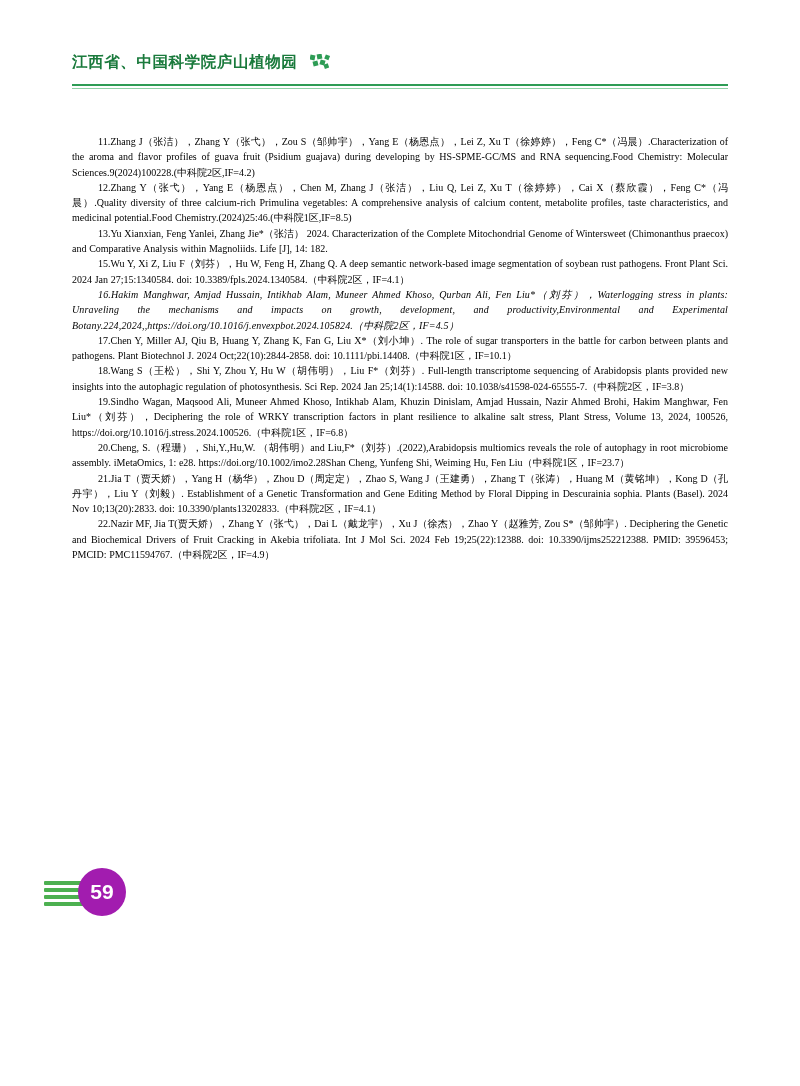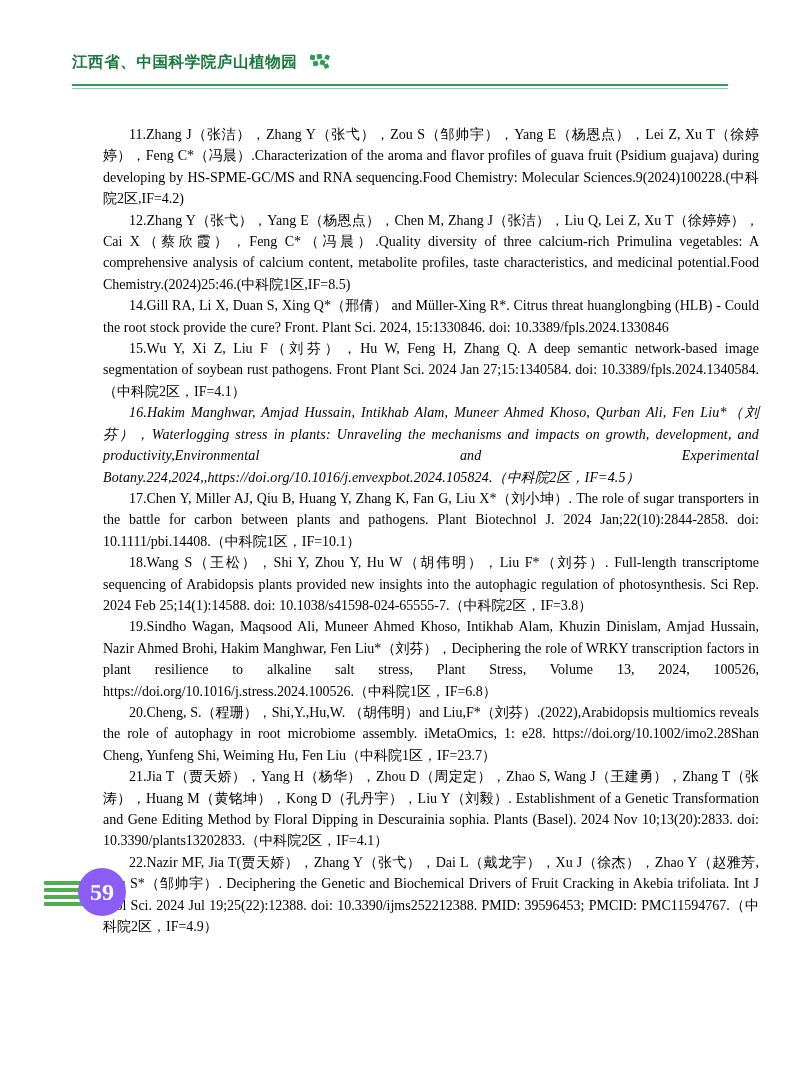--- a/index.html
+++ b/index.html
@@ -59,28 +59,27 @@
     top: 36px;
     left: 0;
     right: 0;
     height: 1px;
     background: #8fd0a5;
   }
 
   
   .content {
     position: absolute;
-    top: 124px;
+    top: 134px;
     left: 72px;
     width: 656px;
-    font-size: 14px;
+    font-size: 10px;
     line-height: 1.53;
     text-align: justify;
     text-justify: inter-ideograph;
-    margin-left: 31px;
   }
   .entry {
     margin: 0 0 0 0;
     text-indent: 26px;
     text-align: justify;
     text-justify: inter-ideograph;
     word-spacing: 0.2px;
   }
   .entry.spaced-wide {
     letter-spacing: 0.15px;
@@ -113,24 +112,24 @@
   .footer-bars i:nth-child(2) { width: 50px; }
   .footer-bars i:nth-child(3) { width: 40px; }
   .footer-bars i:nth-child(4) { width: 46px; }
   .page-number {
     position: absolute;
     left: 34px;
     top: 0;
     width: 48px;
     height: 48px;
     border-radius: 50%;
-    background: #8b5cf6;
+    background: #a21caf;
     color: #ffffff;
-    font-family: Liberation Serif, serif;
-    font-size: 24px;
+    font-family: Liberation Sans, sans-serif;
+    font-size: 21px;
     font-weight: bold;
     display: flex;
     align-items: center;
     justify-content: center;
   }
 </style>
 </head>
 <body>
 
 <div class="page">
@@ -149,29 +148,29 @@
         </g>
       </svg>
     </span>
     <div class="header-rule"></div>
     <div class="header-rule-thin"></div>
   </div>
 
   <div class="content">
     <p class="entry">11.Zhang J（张洁），Zhang Y（张弋），Zou S（邹帅宇），Yang E（杨恩点），Lei Z, Xu T（徐婷婷），Feng C*（冯晨）.Characterization of the aroma and flavor profiles of guava fruit (Psidium guajava) during developing by HS-SPME-GC/MS and RNA sequencing.Food Chemistry: Molecular Sciences.9(2024)100228.(中科院2区,IF=4.2)</p>
     <p class="entry">12.Zhang Y（张弋），Yang E（杨恩点），Chen M, Zhang J（张洁），Liu Q, Lei Z, Xu T（徐婷婷），Cai X（蔡欣霞），Feng C*（冯晨）.Quality diversity of three calcium-rich Primulina vegetables: A comprehensive analysis of calcium content, metabolite profiles, taste characteristics, and medicinal potential.Food Chemistry.(2024)25:46.(中科院1区,IF=8.5)</p>
-    <p class="entry">14.Gill RA, Li X, Duan S, Xing Q*（邢倩） and Müller-Xing R*. Citrus threat huanglongbing (HLB) - Could the root stock provide the cure? Front. Plant Sci. 2024, 15:1330846. doi: 10.3389/fpls.2024.1330846</p>
+    <p class="entry">13.Yu Xianxian, Feng Yanlei, Zhang Jie*（张洁） 2024. Characterization of the Complete Mitochondrial Genome of Wintersweet (Chimonanthus praecox) and Comparative Analysis within Magnoliids. Life [J], 14: 182.</p>
     <p class="entry">15.Wu Y, Xi Z, Liu F（刘芬），Hu W, Feng H, Zhang Q. A deep semantic network-based image segmentation of soybean rust pathogens. Front Plant Sci. 2024 Jan 27;15:1340584. doi: 10.3389/fpls.2024.1340584.（中科院2区，IF=4.1）</p>
     <p class="entry spaced-wide">16.Hakim Manghwar, Amjad Hussain, Intikhab Alam, Muneer Ahmed Khoso, Qurban Ali, Fen Liu*（刘芬），Waterlogging stress in plants: Unraveling the mechanisms and impacts on growth, development, and productivity,Environmental and Experimental Botany.224,2024,,https://doi.org/10.1016/j.envexpbot.2024.105824.（中科院2区，IF=4.5）</p>
-    <p class="entry">17.Chen Y, Miller AJ, Qiu B, Huang Y, Zhang K, Fan G, Liu X*（刘小坤）. The role of sugar transporters in the battle for carbon between plants and pathogens. Plant Biotechnol J. 2024 Jan;22(10):2844-2858. doi: 10.1111/pbi.14408.（中科院1区，IF=10.1）</p>
-    <p class="entry">18.Wang S（王松），Shi Y, Zhou Y, Hu W（胡伟明），Liu F*（刘芬）. Full-length transcriptome sequencing of Arabidopsis plants provided new insights into the autophagic regulation of photosynthesis. Sci Rep. 2024 Feb 25;14(1):14588. doi: 10.1038/s41598-024-65555-7.（中科院2区，IF=3.8）</p>
+    <p class="entry">17.Chen Y, Miller AJ, Qiu B, Huang Y, Zhang K, Fan G, Liu X*（刘小坤）. The role of sugar transporters in the battle for carbon between plants and pathogens. Plant Biotechnol J. 2024 Oct;22(10):2844-2858. doi: 10.1111/pbi.14408.（中科院1区，IF=10.1）</p>
+    <p class="entry">18.Wang S（王松），Shi Y, Zhou Y, Hu W（胡伟明），Liu F*（刘芬）. Full-length transcriptome sequencing of Arabidopsis plants provided new insights into the autophagic regulation of photosynthesis. Sci Rep. 2024 Jan 25;14(1):14588. doi: 10.1038/s41598-024-65555-7.（中科院2区，IF=3.8）</p>
     <p class="entry">19.Sindho Wagan, Maqsood Ali, Muneer Ahmed Khoso, Intikhab Alam, Khuzin Dinislam, Amjad Hussain, Nazir Ahmed Brohi, Hakim Manghwar, Fen Liu*（刘芬），Deciphering the role of WRKY transcription factors in plant resilience to alkaline salt stress, Plant Stress, Volume 13, 2024, 100526, https://doi.org/10.1016/j.stress.2024.100526.（中科院1区，IF=6.8）</p>
     <p class="entry">20.Cheng, S.（程珊），Shi,Y.,Hu,W. （胡伟明）and Liu,F*（刘芬）.(2022),Arabidopsis multiomics reveals the role of autophagy in root microbiome assembly. iMetaOmics, 1: e28. https://doi.org/10.1002/imo2.28Shan Cheng, Yunfeng Shi, Weiming Hu, Fen Liu（中科院1区，IF=23.7）</p>
     <p class="entry">21.Jia T（贾天娇），Yang H（杨华），Zhou D（周定定），Zhao S, Wang J（王建勇），Zhang T（张涛），Huang M（黄铭坤），Kong D（孔丹宇），Liu Y（刘毅）. Establishment of a Genetic Transformation and Gene Editing Method by Floral Dipping in Descurainia sophia. Plants (Basel). 2024 Nov 10;13(20):2833. doi: 10.3390/plants13202833.（中科院2区，IF=4.1）</p>
-    <p class="entry">22.Nazir MF, Jia T(贾天娇），Zhang Y（张弋），Dai L（戴龙宇），Xu J（徐杰），Zhao Y（赵雅芳, Zou S*（邹帅宇）. Deciphering the Genetic and Biochemical Drivers of Fruit Cracking in Akebia trifoliata. Int J Mol Sci. 2024 Jul 19;25(22):12388. doi: 10.3390/ijms252212388. PMID: 39596453; PMCID: PMC11594767.（中科院2区，IF=4.9）</p>
+    <p class="entry">22.Nazir MF, Jia T(贾天娇），Zhang Y（张弋），Dai L（戴龙宇），Xu J（徐杰），Zhao Y（赵雅芳, Zou S*（邹帅宇）. Deciphering the Genetic and Biochemical Drivers of Fruit Cracking in Akebia trifoliata. Int J Mol Sci. 2024 Feb 19;25(22):12388. doi: 10.3390/ijms252212388. PMID: 39596453; PMCID: PMC11594767.（中科院2区，IF=4.9）</p>
   </div>
 
   <div class="footer">
     <div class="footer-bars">
       <i></i>
         <i></i>
         <i></i>
         <i></i>
     </div>
     <div class="page-number">59</div>

